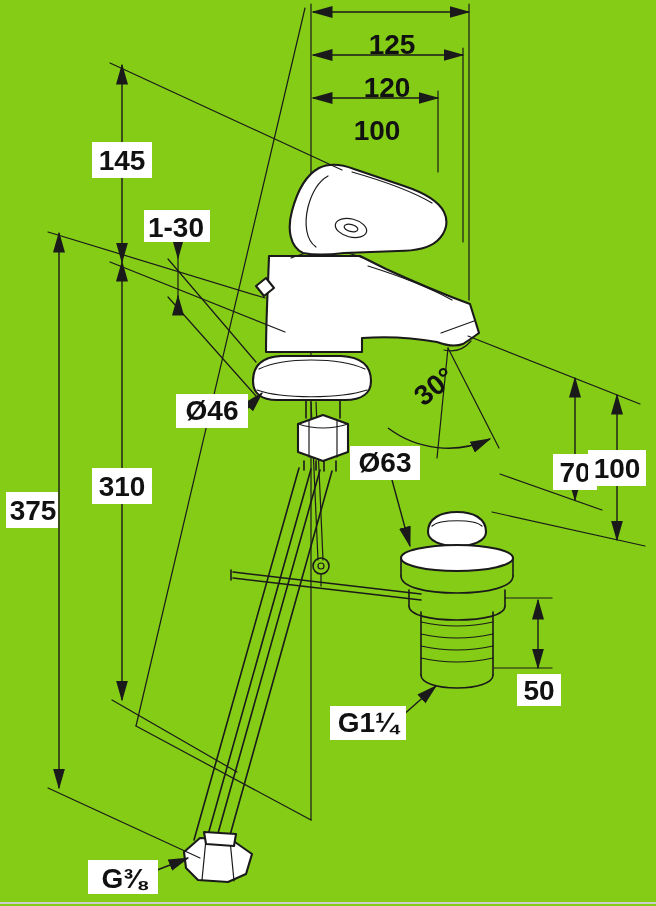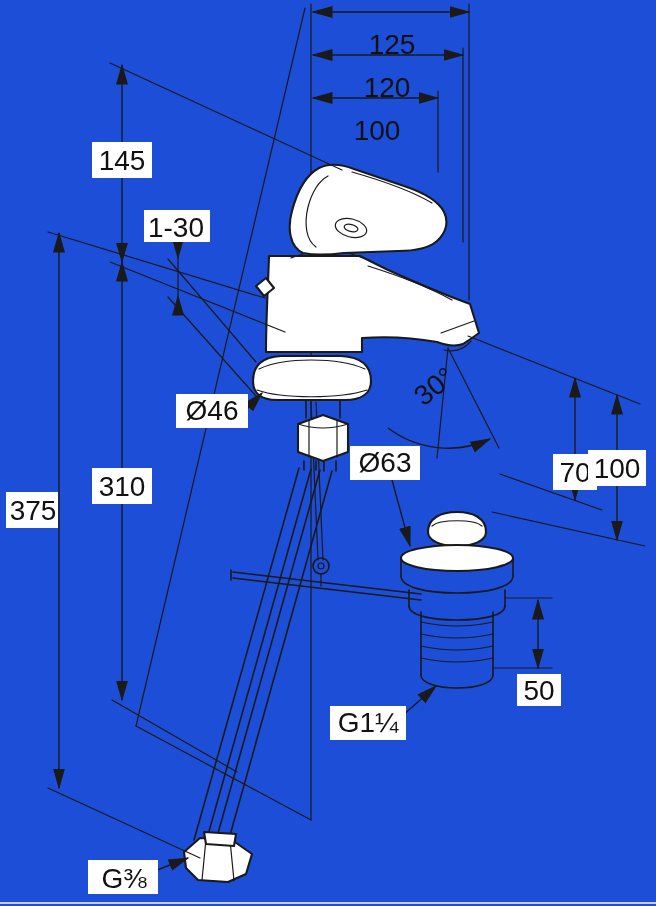--- a/index.html
+++ b/index.html
@@ -1,16 +1,16 @@
 <!DOCTYPE html>
 <html><head>
 <meta charset="utf-8">
 <style>
   html,body{margin:0;padding:0;background:#ffffff;}
-  .page{width:656px;height:906px;position:relative;background:#1d4ed8;overflow:hidden;}
+  .page{width:656px;height:906px;position:relative;background:#84cc16;overflow:hidden;font-weight:bold;}
   svg{display:block;}
   .obj{stroke:#1a1a1a;stroke-width:2.1;fill:#ffffff;stroke-linejoin:round;stroke-linecap:round;}
   .objline{stroke:#1a1a1a;stroke-width:1.6;fill:none;stroke-linecap:round;}
   .thin{stroke:#1a1a1a;stroke-width:1.2;fill:none;stroke-linecap:round;}
   .dim{stroke:#1a1a1a;stroke-width:1.4;fill:none;}
   .lbl{font-family:"Liberation Sans",sans-serif;font-size:28px;fill:#111111;}
   .lblbg{fill:#ffffff;}
 </style>
 </head>
 <body>

